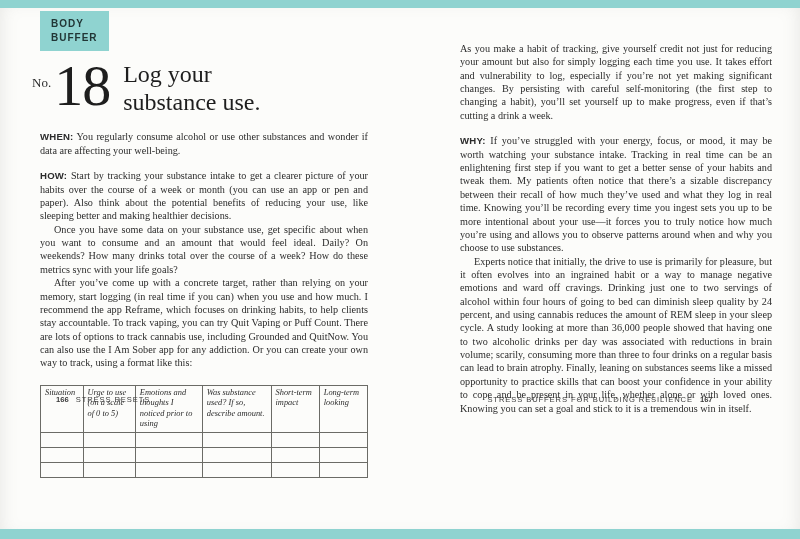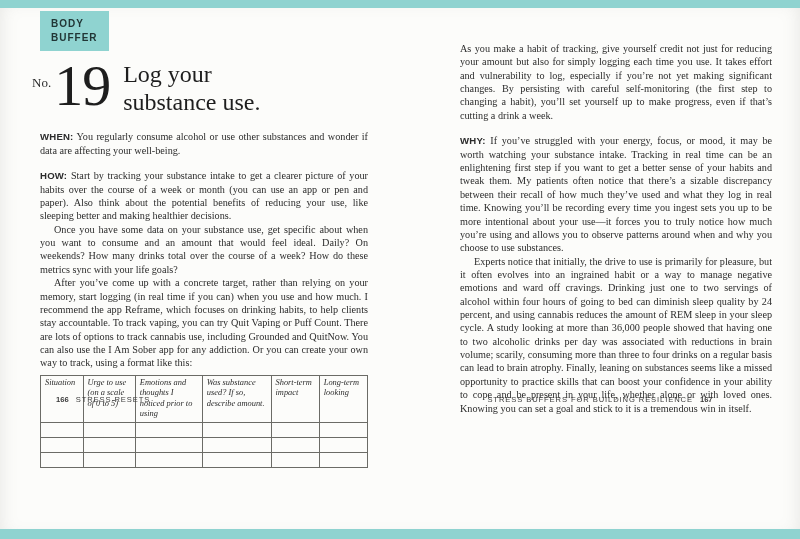--- a/index.html
+++ b/index.html
@@ -77,21 +77,21 @@
     font-size: 9.6px;
     letter-spacing: 0.2px;
   }
   .left .body-text { margin-top: 14px; }
   .right .body-text { margin-top: 34px; }
 
   
   table.track {
     width: 100%;
     border-collapse: collapse;
-    margin-top: 5px;
+    margin-top: 15px;
   }
   table.track th, table.track td {
     border: 1px solid #6b6b66;
     padding: 2px 4px;
     vertical-align: top;
   }
   table.track th {
     font-style: italic;
     font-weight: 400;
     font-size: 8.4px;
@@ -123,21 +123,21 @@
 
 <div class="page left">
 
   <div class="badge">
     <div>BODY</div>
     <div>BUFFER</div>
   </div>
 
   <div class="headline">
     <div class="no-label">No.</div>
-    <div class="reset-number">19</div>
+    <div class="reset-number">18</div>
     <div class="page-title">
       <span>Log your</span>
       <span>substance use.</span>
     </div>
   </div>
 
   <div class="body-text">
     <p><span class="lead-label">WHEN:</span> <span>You regularly consume alcohol or use other substances and wonder if data are affecting your well-being.</span></p>
 
     <p class="gap"><span class="lead-label">HOW:</span> <span>Start by tracking your substance intake to get a clearer picture of your habits over the course of a week or month (you can use an app or pen and paper). Also think about the potential benefits of reducing your use, like sleeping better and making healthier decisions.</span></p>

